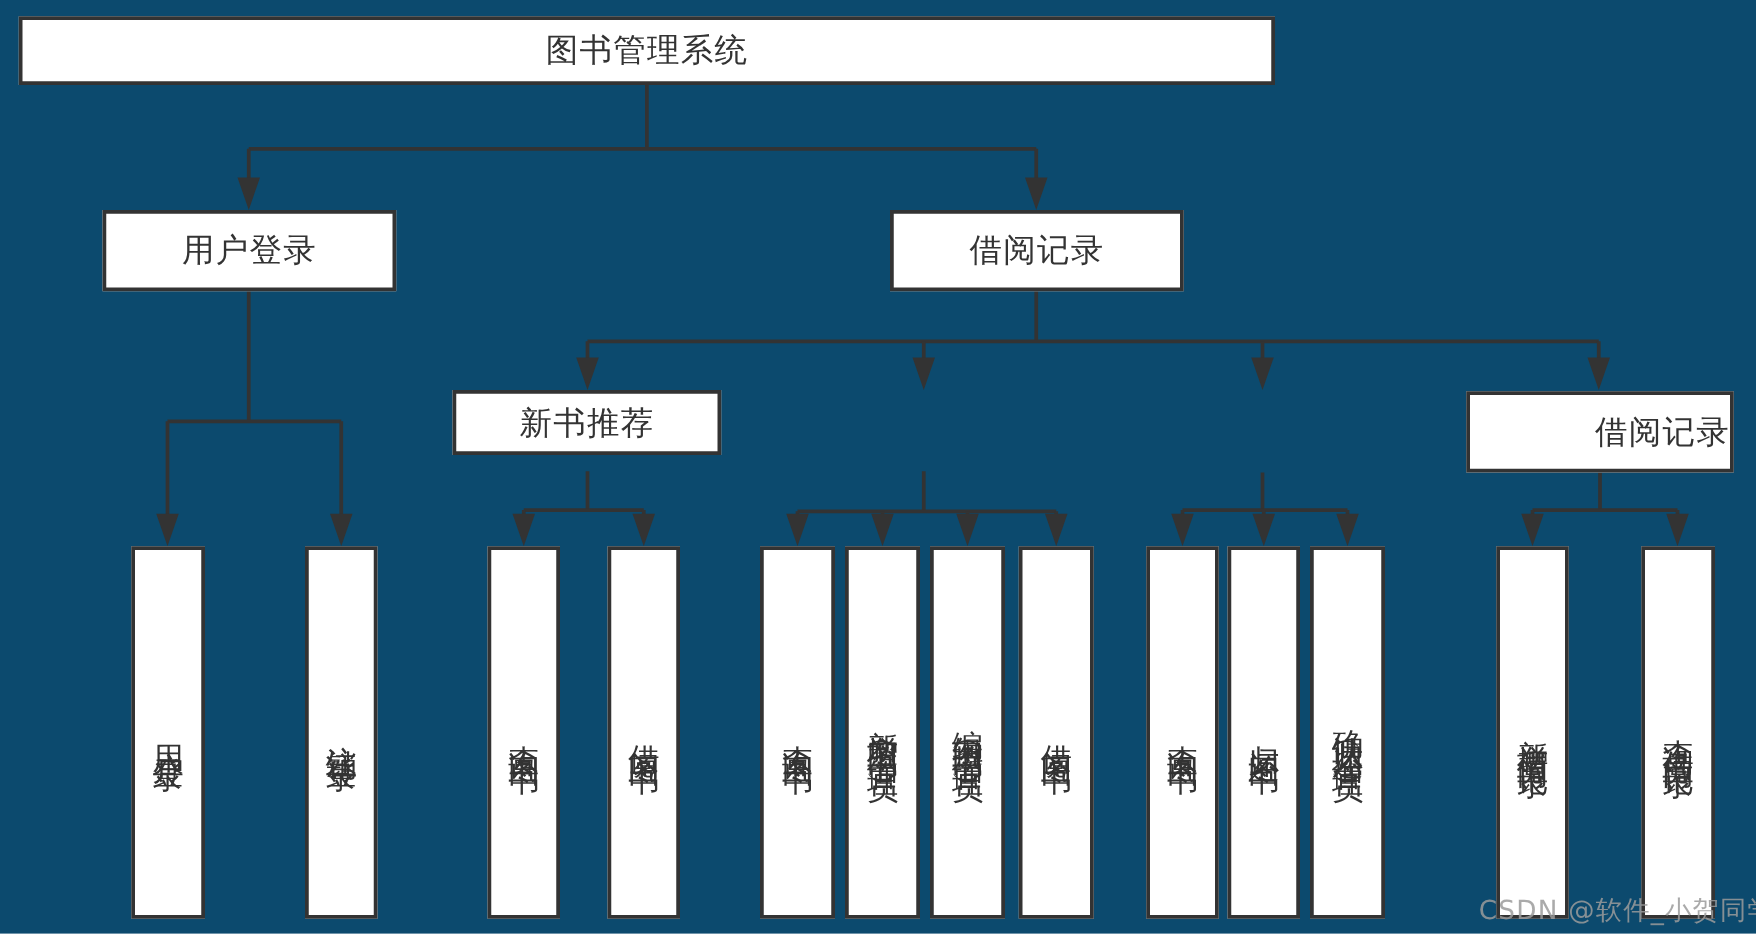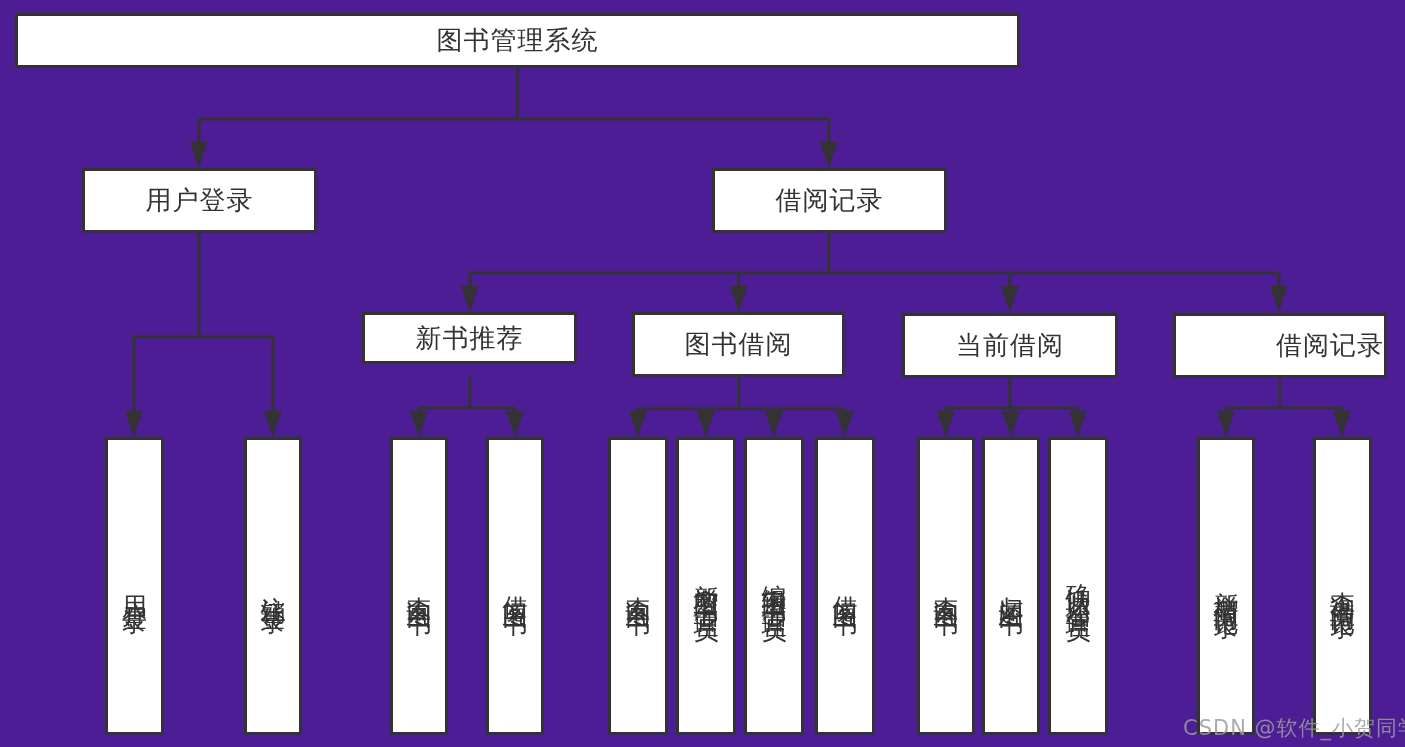--- a/index.html
+++ b/index.html
@@ -5,21 +5,21 @@
   html, body {
     margin: 0;
     padding: 0;
     background: #ffffff;
     font-family: "DejaVu Sans", "Liberation Sans", sans-serif;
   }
   .stage {
     position: relative;
     width: 1405px;
     height: 747px;
-    background: #4c1d95;
+    background: #0c4a6e;
     overflow: hidden;
   }
   .connectors {
     position: absolute;
     left: 0;
     top: 0;
     z-index: 0;
   }
   .node {
     position: absolute;
@@ -159,26 +159,20 @@
   <div class="node h" style="left:82px; top:168px; width:235px; height:65px;">
     <span>用户登录</span>
   </div>
   <div class="node h" style="left:712px; top:168px; width:235px; height:65px;">
     <span>借阅记录</span>
   </div>
 
   <div class="node h" style="left:362px; top:312px; width:215px; height:52px;">
     <span>新书推荐</span>
   </div>
-  <div class="node h" style="left:632px; top:312px; width:213px; height:65px;">
-    <span>图书借阅</span>
-  </div>
-  <div class="node h" style="left:902px; top:313px; width:216px; height:65px;">
-    <span>当前借阅</span>
-  </div>
   <div class="node h" style="left:1173px; top:313px; width:214px; height:65px;justify-content:flex-end;">
     <span>借阅记录</span>
   </div>
 
   <div class="node v" style="left:105px; top:437px; width:59px; height:298px;">
     <span class="vtext">用户登录</span>
   </div>
   <div class="node v" style="left:244px; top:437px; width:58px; height:298px;">
     <span class="vtext">注销登录</span>
   </div>

